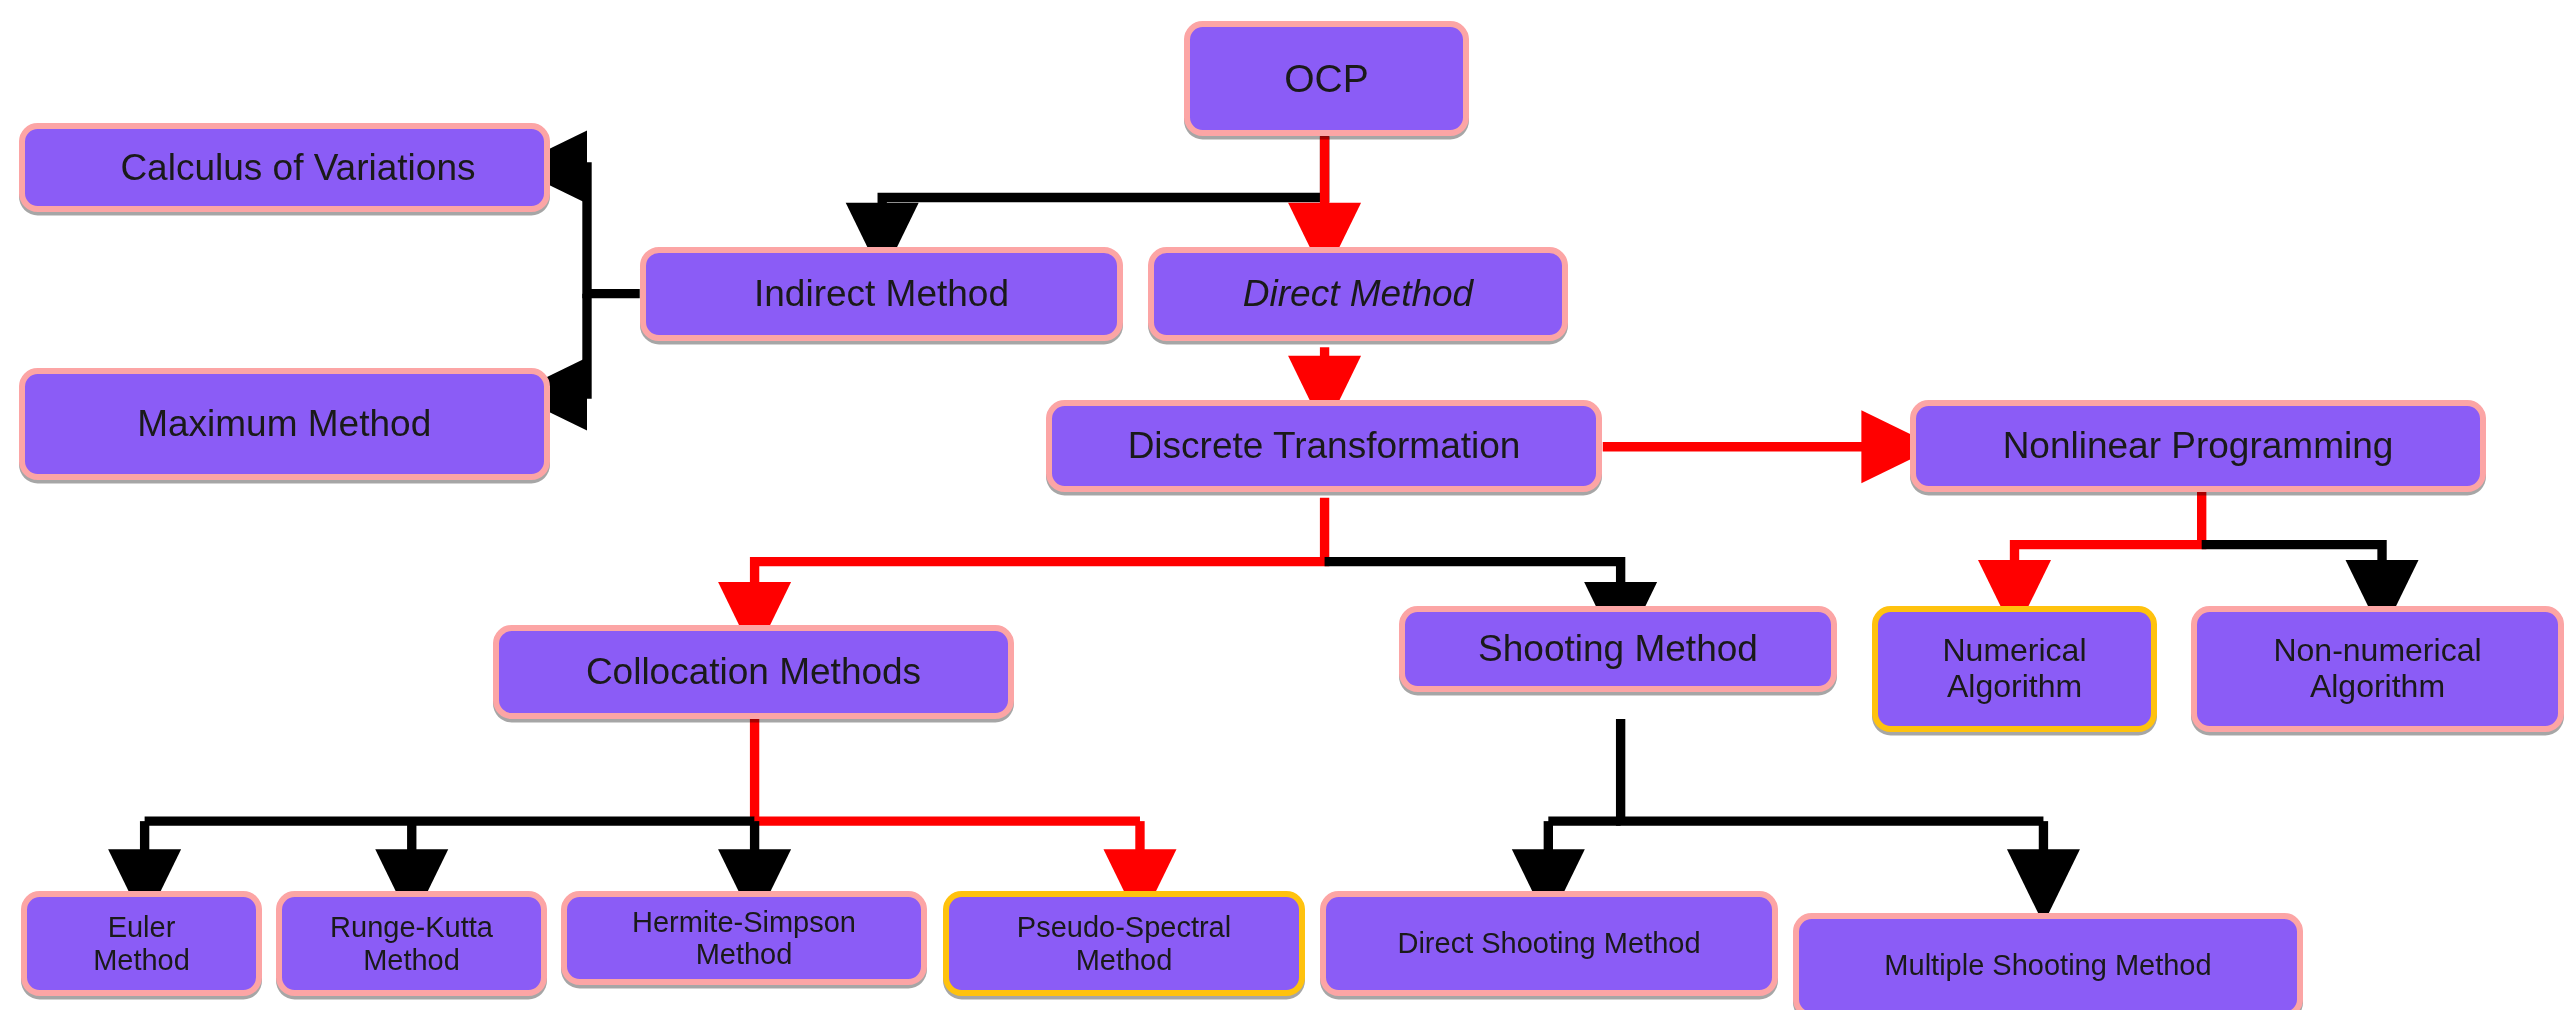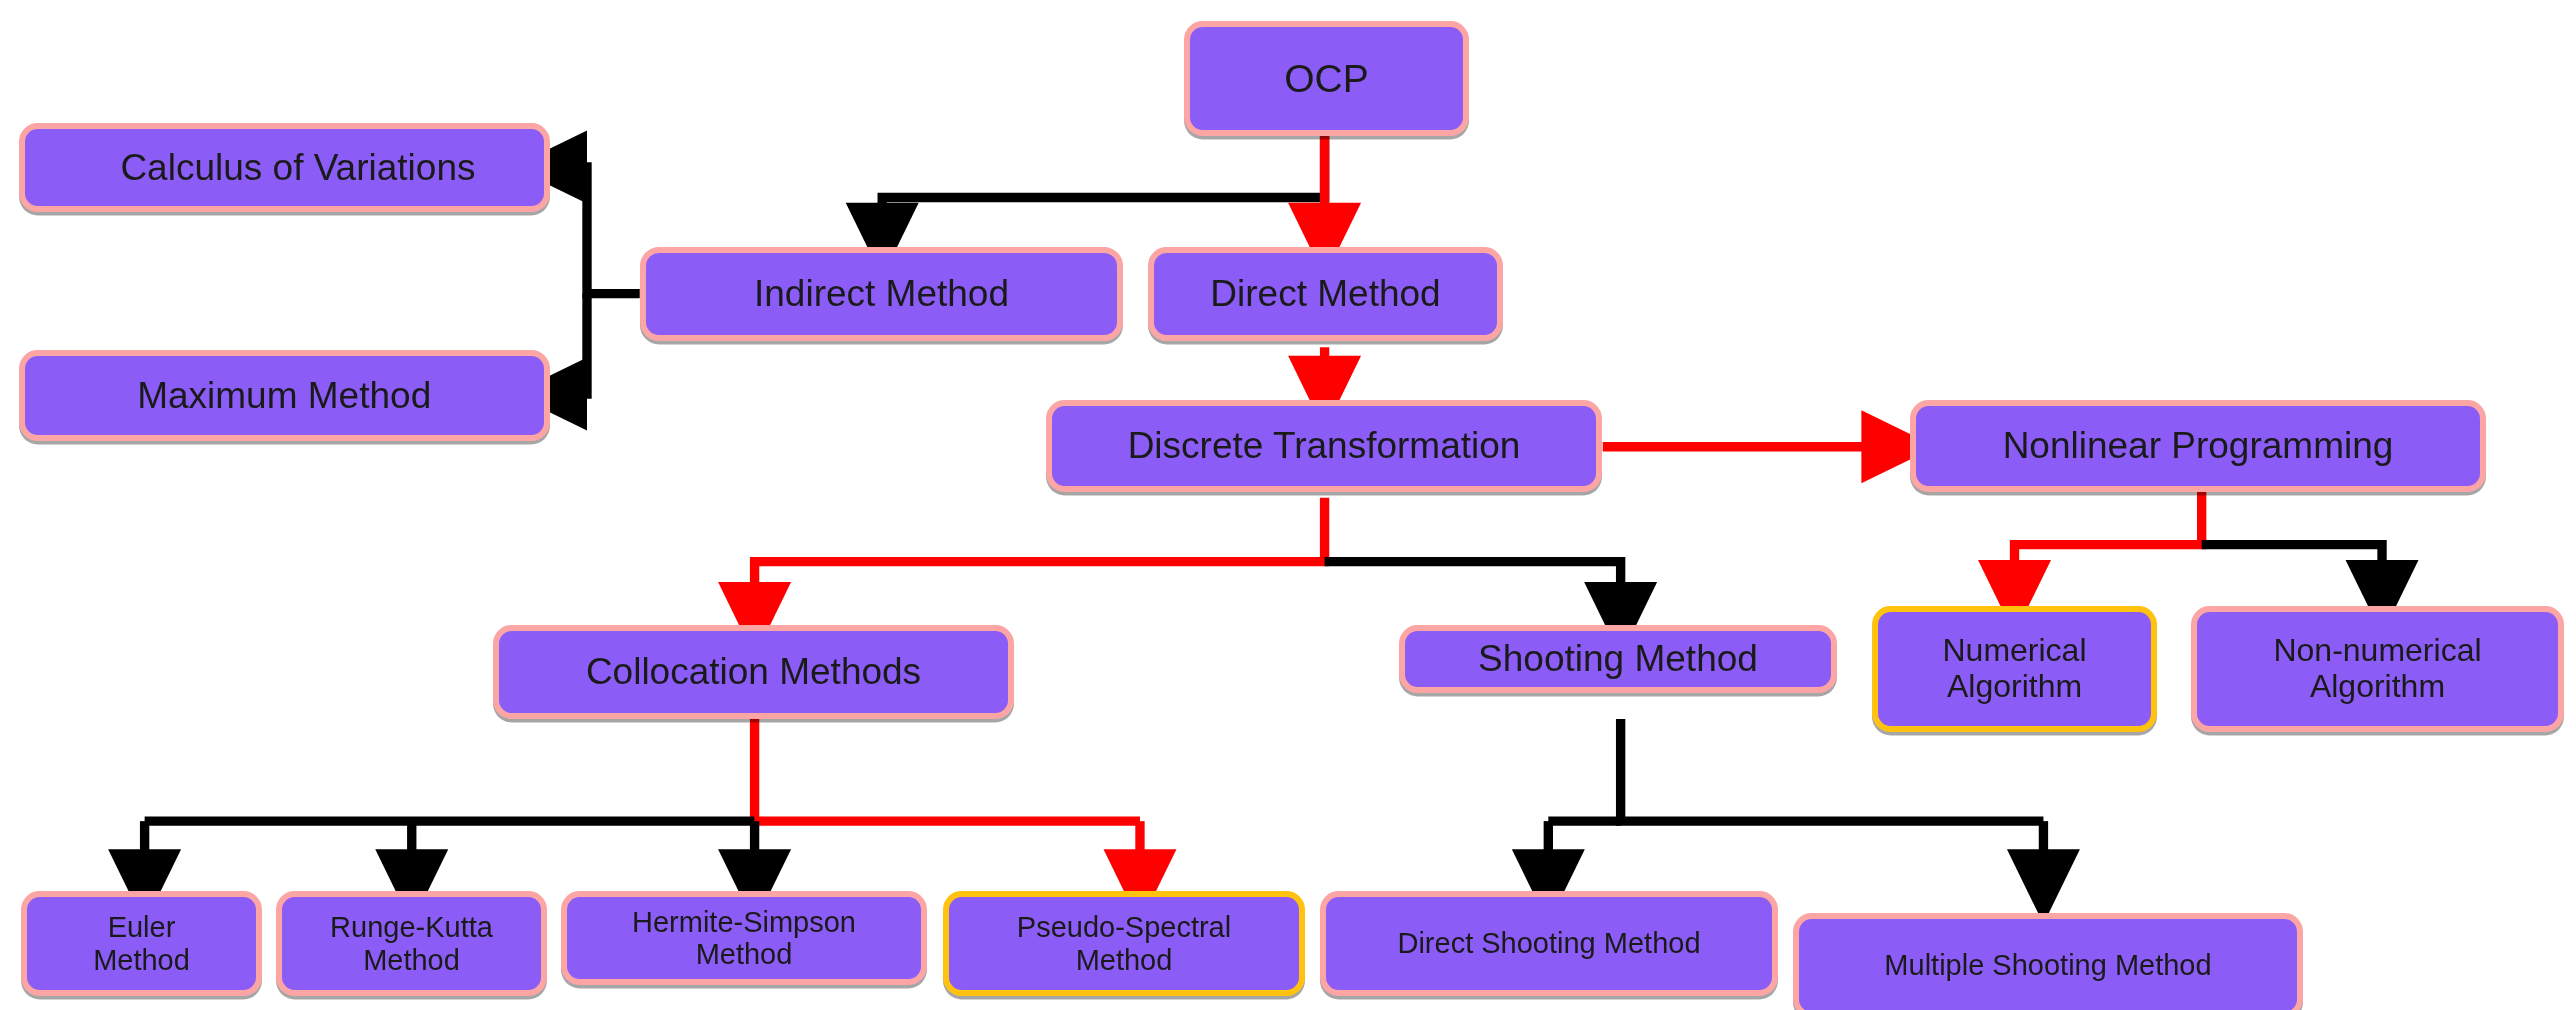--- a/index.html
+++ b/index.html
@@ -139,29 +139,29 @@
   </svg>
 
   <div class="node size-lg" style="left:1184px; top:21px; width:285px; height:115px;">
     <span class="label">OCP</span>
   </div>
 
   <div class="node size-md" style="left:18.7px; top:123px; width:531px; height:89px;padding-left:36px;">
     <span class="label">Calculus of Variations</span>
   </div>
 
-  <div class="node size-md" style="left:18.7px; top:350px; width:531px; height:91px;">
+  <div class="node size-md" style="left:18.7px; top:368px; width:531px; height:112px;">
     <span class="label">Maximum Method</span>
   </div>
 
   <div class="node size-md" style="left:640px; top:247px; width:483px; height:94px;border-radius:19px;">
     <span class="label">Indirect Method</span>
   </div>
 
-  <div class="node size-md" style="left:1148px; top:247px; width:355px; height:94px;">
+  <div class="node size-md" style="left:1148px; top:247px; width:420px; height:94px;font-style:italic;">
     <span class="label">Direct Method</span>
   </div>
 
   <div class="node size-md" style="left:1046px; top:400px; width:556px; height:92px;">
     <span class="label">Discrete Transformation</span>
   </div>
 
   <div class="node size-md" style="left:1910px; top:400px; width:576px; height:92px;">
     <span class="label">Nonlinear Programming</span>
   </div>
@@ -173,21 +173,21 @@
 
   <div class="node size-sm" style="left:2191px; top:606px; width:373px; height:126px;">
     <span class="label">Non-numerical
 Algorithm</span>
   </div>
 
   <div class="node size-md" style="left:493px; top:625px; width:521px; height:94px;">
     <span class="label">Collocation Methods</span>
   </div>
 
-  <div class="node size-md" style="left:1399px; top:625px; width:438px; height:68px;">
+  <div class="node size-md" style="left:1399px; top:606px; width:438px; height:86px;">
     <span class="label">Shooting Method</span>
   </div>
 
   <div class="node size-xs" style="left:21px; top:891px; width:241px; height:105px;">
     <span class="label">Euler
 Method</span>
   </div>
 
   <div class="node size-xs" style="left:276px; top:891px; width:271px; height:105px;">
     <span class="label">Runge-Kutta

